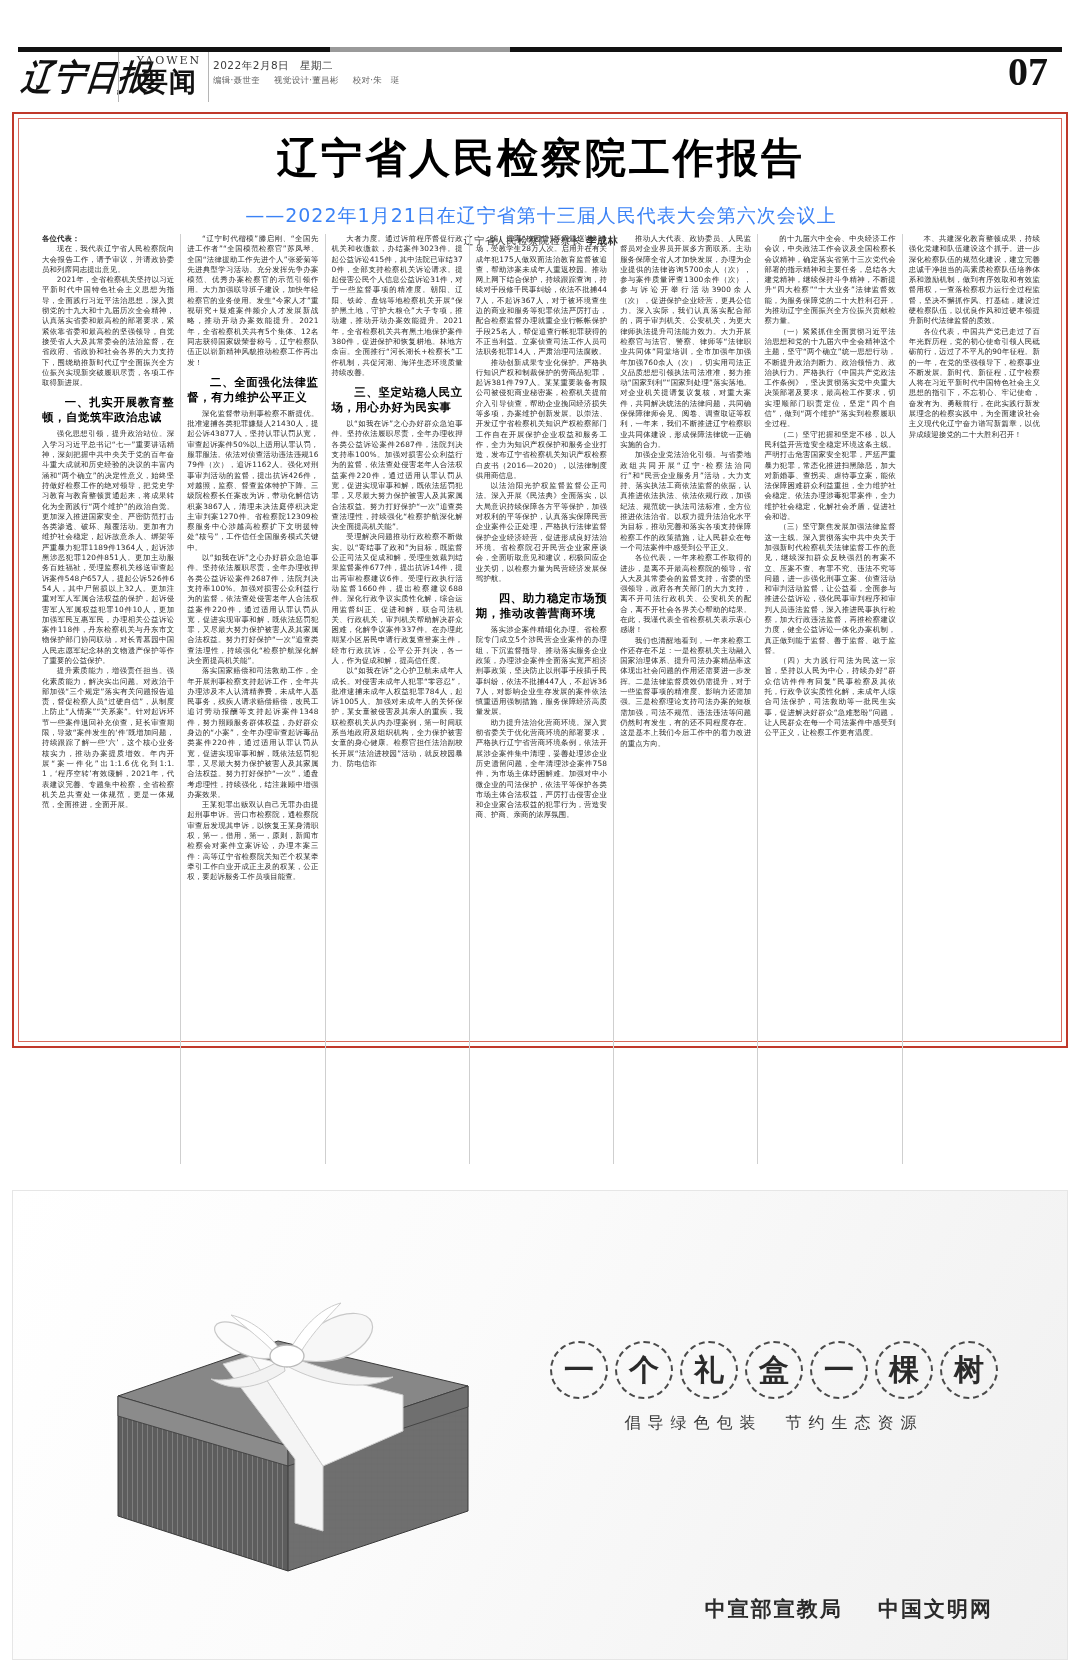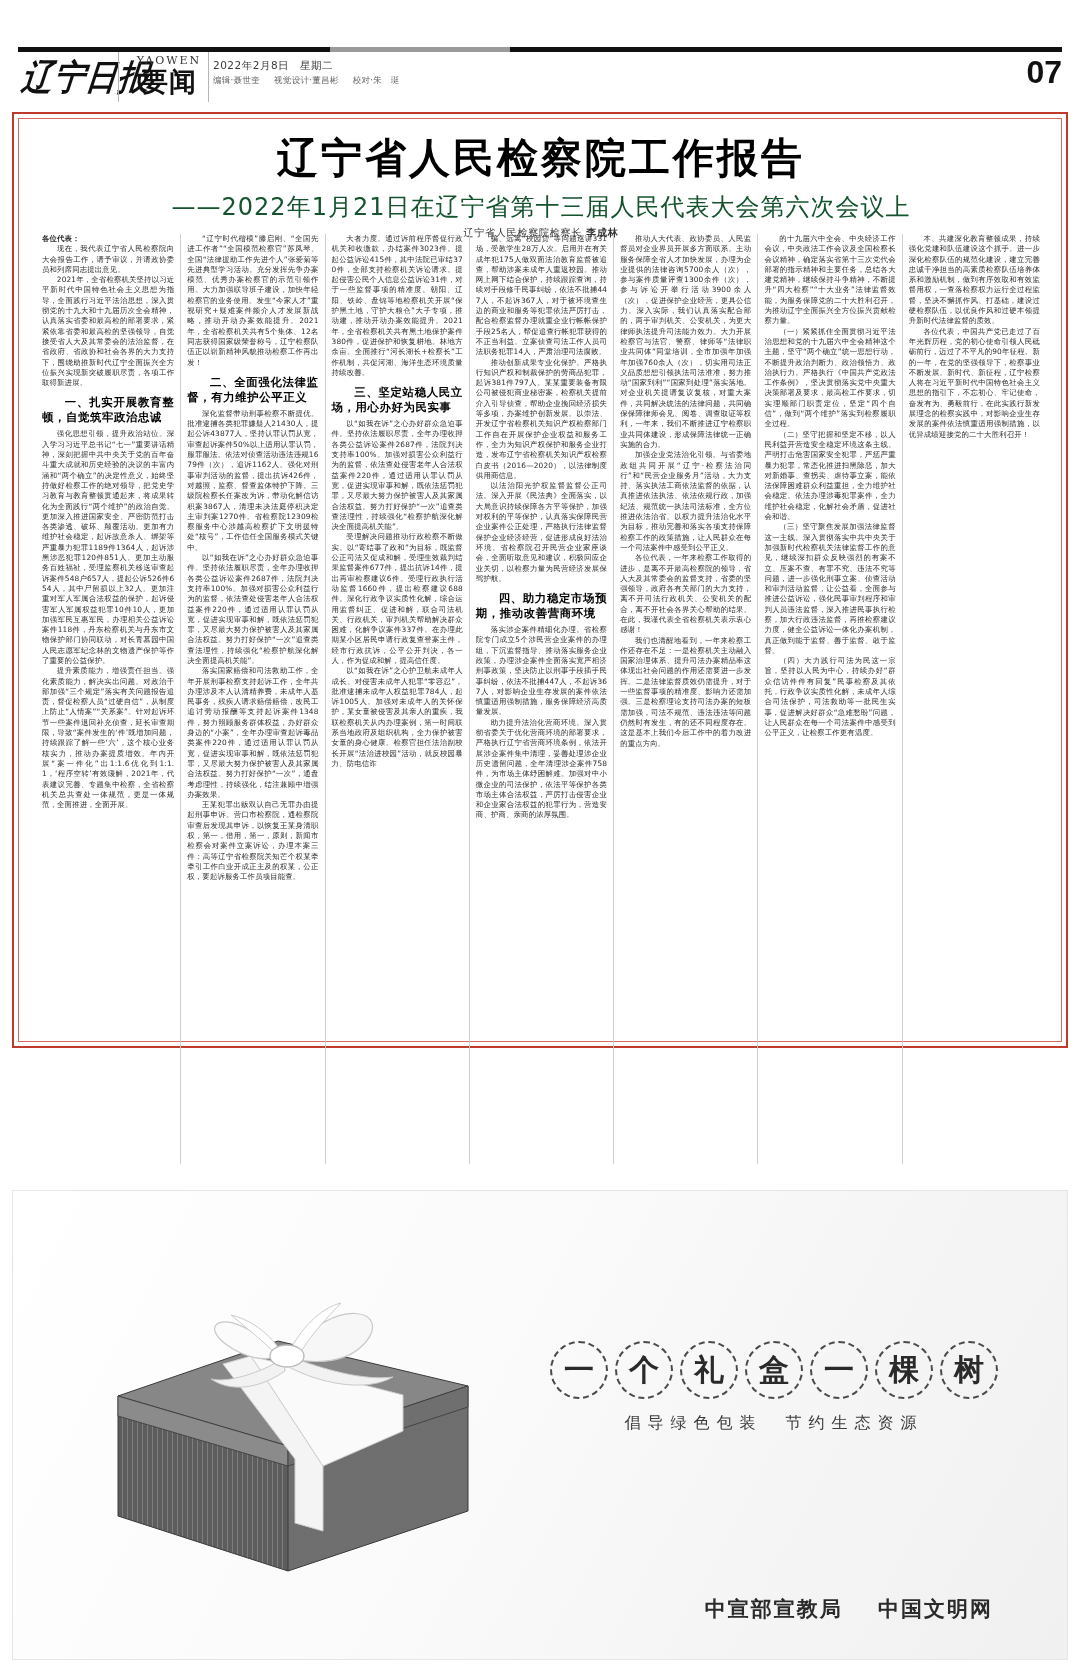--- a/index.html
+++ b/index.html
@@ -25,41 +25,41 @@
   }
   .mast-div{position:absolute;top:52px;width:1px;height:50px;background:#b5b5b5;}
   .yaowen{position:absolute;left:128px;top:54px;width:82px;text-align:center;}
   .yaowen-en{font-family:"DejaVu Serif","Liberation Serif",serif;font-size:11px;
     letter-spacing:2px;color:#333;line-height:13px;}
   .yaowen-cn{font-size:27px;font-weight:700;line-height:30px;color:#111;letter-spacing:1px;}
   .mast-meta{position:absolute;left:213px;top:58px;}
   .mast-date{font-size:10.5px;color:#3b3b3b;letter-spacing:.5px;line-height:15px;}
   .mast-credits{font-size:8.5px;color:#666;letter-spacing:.3px;line-height:14px;white-space:nowrap;}
   .mast-credits span{margin-right:11px;text-align:center;}
-  .pagenum{position:absolute;right:18px;top:52px;
-    font-family:Liberation Sans, sans-serif;
-    font-size:32px;font-weight:700;color:#111;line-height:40px;}
+  .pagenum{position:absolute;right:32px;top:52px;
+    font-family:Liberation Serif, serif;
+    font-size:40px;font-weight:700;color:#111;line-height:40px;}
 
   
   .article-frame{
     position:absolute;left:12px;top:112px;width:1056px;height:936px;
     border:2px solid #c0392b;background:#fff;box-sizing:border-box;
   }
   .article-inner{position:absolute;left:4px;top:4px;right:4px;bottom:4px;
     border:1px solid #d9695c;box-sizing:border-box;}
 
   
   .headline-wrap{position:absolute;left:30px;top:18px;width:994px;text-align:center;}
   .headline{
     font-size:41px;font-weight:800;letter-spacing:3px;color:#000;
     line-height:52px;font-family:"DejaVu Sans","Liberation Sans",sans-serif;
   }
   .subhead{
-    font-size:24px;color:#14532d;letter-spacing:1px;line-height:34px;
-    font-weight:400;margin-top:6px;
+    font-size:19px;color:#3b82f6;letter-spacing:1px;line-height:34px;
+    font-weight:400;margin-top:14px;
   }
   .byline{font-size:10px;color:#333;letter-spacing:.8px;line-height:16px;margin-top:1px;}
   .byline b{font-weight:700;margin-left:4px;margin-top:44px;}
 
   
   .cols{position:absolute;left:22px;top:120px;width:1010px;height:930px;
     display:flex;gap:0;}
   .col{width:144.3px;box-sizing:border-box;padding:0 6px;position:relative;}
   .col + .col{border-left:1px solid #cfcfcf;}
   .col-body{font-size:7.4px;line-height:10.3px;color:#2b2b2b;text-align:justify;
@@ -187,21 +187,21 @@
           <p>的十九届六中全会、中央经济工作会议，中央政法工作会议及全国检察长会议精神，确定落实省第十三次党代会部署的指示精神和主要任务，总结各大建党精神，继续保持斗争精神，不断提升“四大检察”“十大业务”法律监督效能，为服务保障党的二十大胜利召开，为推动辽宁全面振兴全方位振兴贡献检察力量。</p>
           <p>（一）紧紧抓住全面贯彻习近平法治思想和党的十九届六中全会精神这个主题，坚守“两个确立”统一思想行动，不断提升政治判断力、政治领悟力、政治执行力。严格执行《中国共产党政法工作条例》，坚决贯彻落实党中央重大决策部署及要求，最高检工作要求，切实理顺部门职责定位，坚定“四个自信”，做到“两个维护”落实到检察履职全过程。</p>
           <p>（二）坚守把握和坚定不移，以人民利益开营造安全稳定环境这条主线。严明打击危害国家安全犯罪，严惩严重暴力犯罪，常态化推进扫黑除恶，加大对新婚事、查拐卖、虐待事立案，能依法保障困难群众利益重担，全力维护社会稳定。依法办理涉毒犯罪案件，全力维护社会稳定，化解社会矛盾，促进社会和谐。</p>
           <p>（三）坚守聚焦发展加强法律监督这一主线。深入贯彻落实中共中央关于加强新时代检察机关法律监督工作的意见，继续深扣群众反映强烈的有案不立、压案不查、有罪不究、违法不究等问题，进一步强化刑事立案、侦查活动和审判活动监督，让公益看，全面参与推进公益诉讼，强化民事审判程序和审判人员违法监督，深入推进民事执行检察，加大行政违法监督，再推检察建议力度，健全公益诉讼一体化办案机制，真正做到能于监督、善于监督、敢于监督。</p>
           <p>（四）大力践行司法为民这一宗旨，坚持以人民为中心，持续办好“群众信访件件有回复”民事检察及其依托，行政争议实质性化解，未成年人综合司法保护，司法救助等一批民生实事，促进解决好群众“急难愁盼”问题，让人民群众在每一个司法案件中感受到公平正义，让检察工作更有温度。</p>
         </div>
       </div>
       <div class="col">
         <div class="col-body">
           <p>本、共建深化教育整顿成果，持续强化党建和队伍建设这个抓手。进一步深化检察队伍的规范化建设，建立完善忠诚干净担当的高素质检察队伍培养体系和激励机制，做到有序效取和有效监督用权，一查落检察权力运行全过程监督，坚决不懈抓作风、打基础，建设过硬检察队伍，以优良作风和过硬本领提升新时代法律监督的质效。</p>
-          <p>各位代表，中国共产党已走过了百年光辉历程，党的初心使命引领人民砥砺前行，迈过了不平凡的90年征程。新的一年，在党的坚强领导下，检察事业不断发展。新时代、新征程，辽宁检察人将在习近平新时代中国特色社会主义思想的指引下，不忘初心、牢记使命，奋发有为、勇毅前行，在此实践行新发展理念的检察实践中，对影响企业生存发展的案件依法慎重适用强制措施，以优异成绩迎接党的二十大胜利召开！</p>
+          <p>各位代表，中国共产党已走过了百年光辉历程，党的初心使命引领人民砥砺前行，迈过了不平凡的90年征程。新的一年，在党的坚强领导下，检察事业不断发展。新时代、新征程，辽宁检察人将在习近平新时代中国特色社会主义思想的指引下，不忘初心、牢记使命，奋发有为、勇毅前行，在此实践行新发展理念的检察实践中，为全面建设社会主义现代化辽宁奋力谱写新篇章，以优异成绩迎接党的二十大胜利召开！</p>
         </div>
       </div>
     </div>
 </div>
 
 <div class="ad-block">
 
   <svg class="ad-giftbox" viewBox="0 0 420 350">
     <defs>
       <pattern id="bark" width="6" height="14" patternUnits="userSpaceOnUse">

